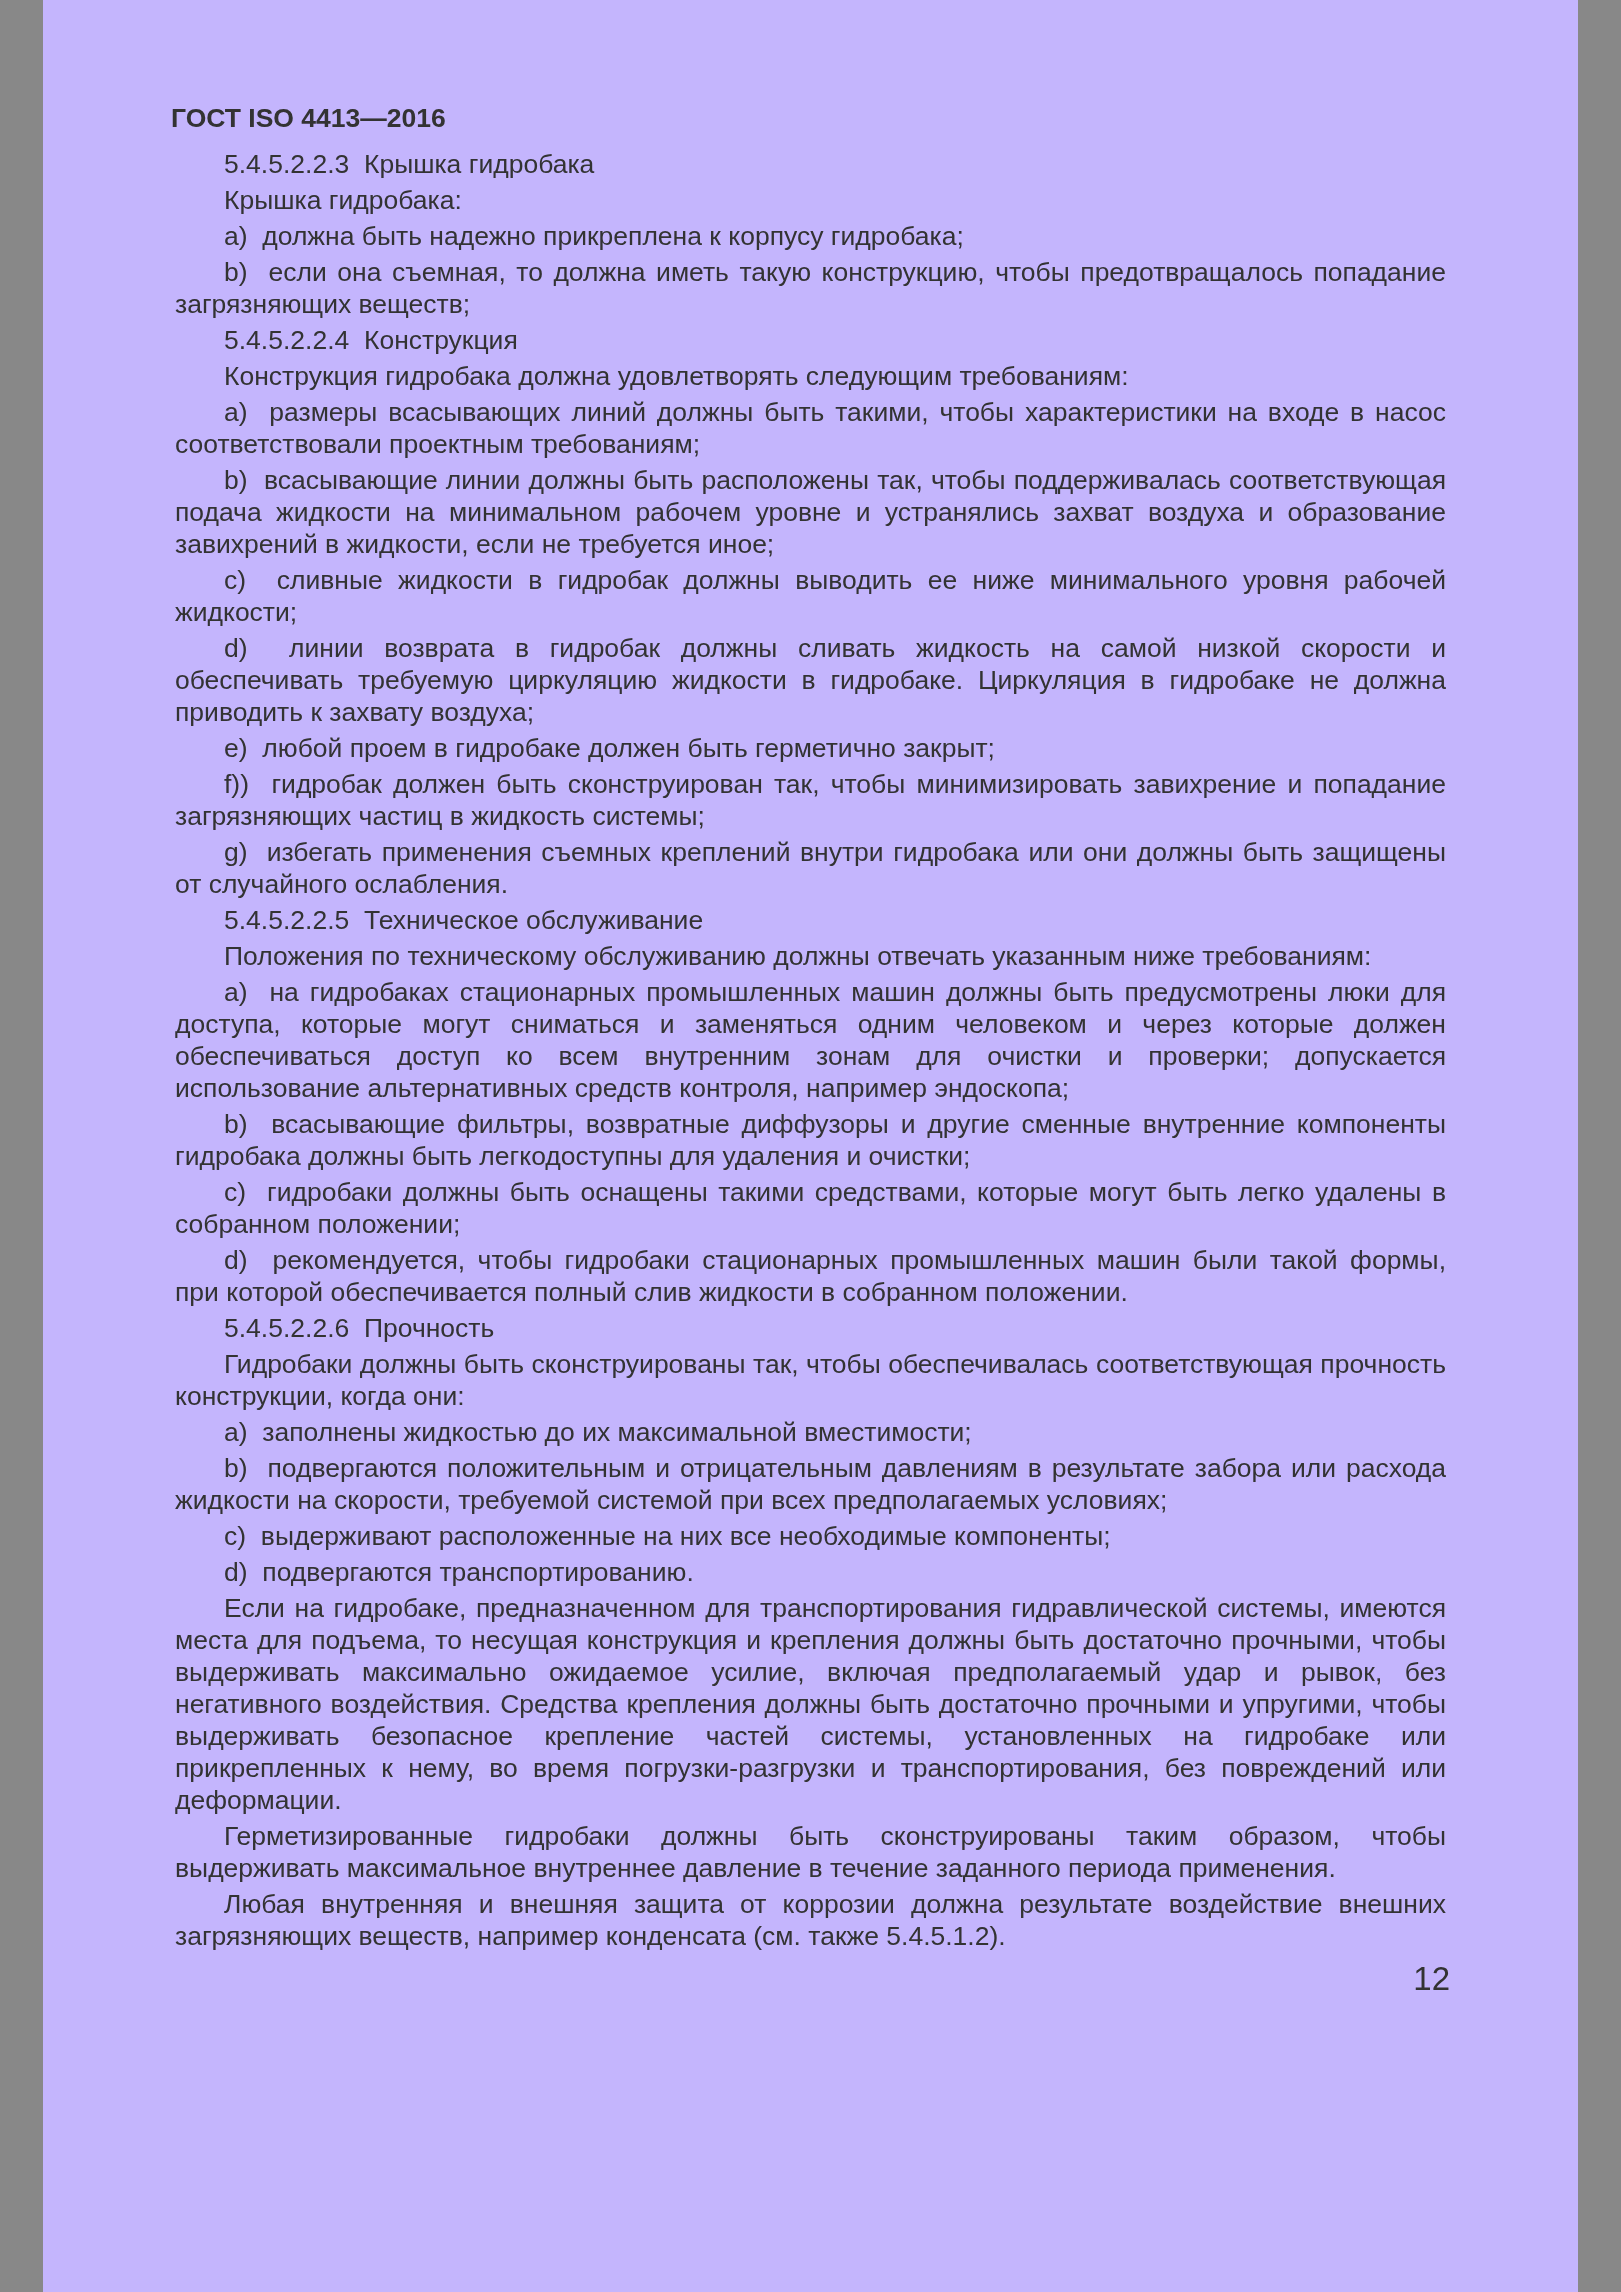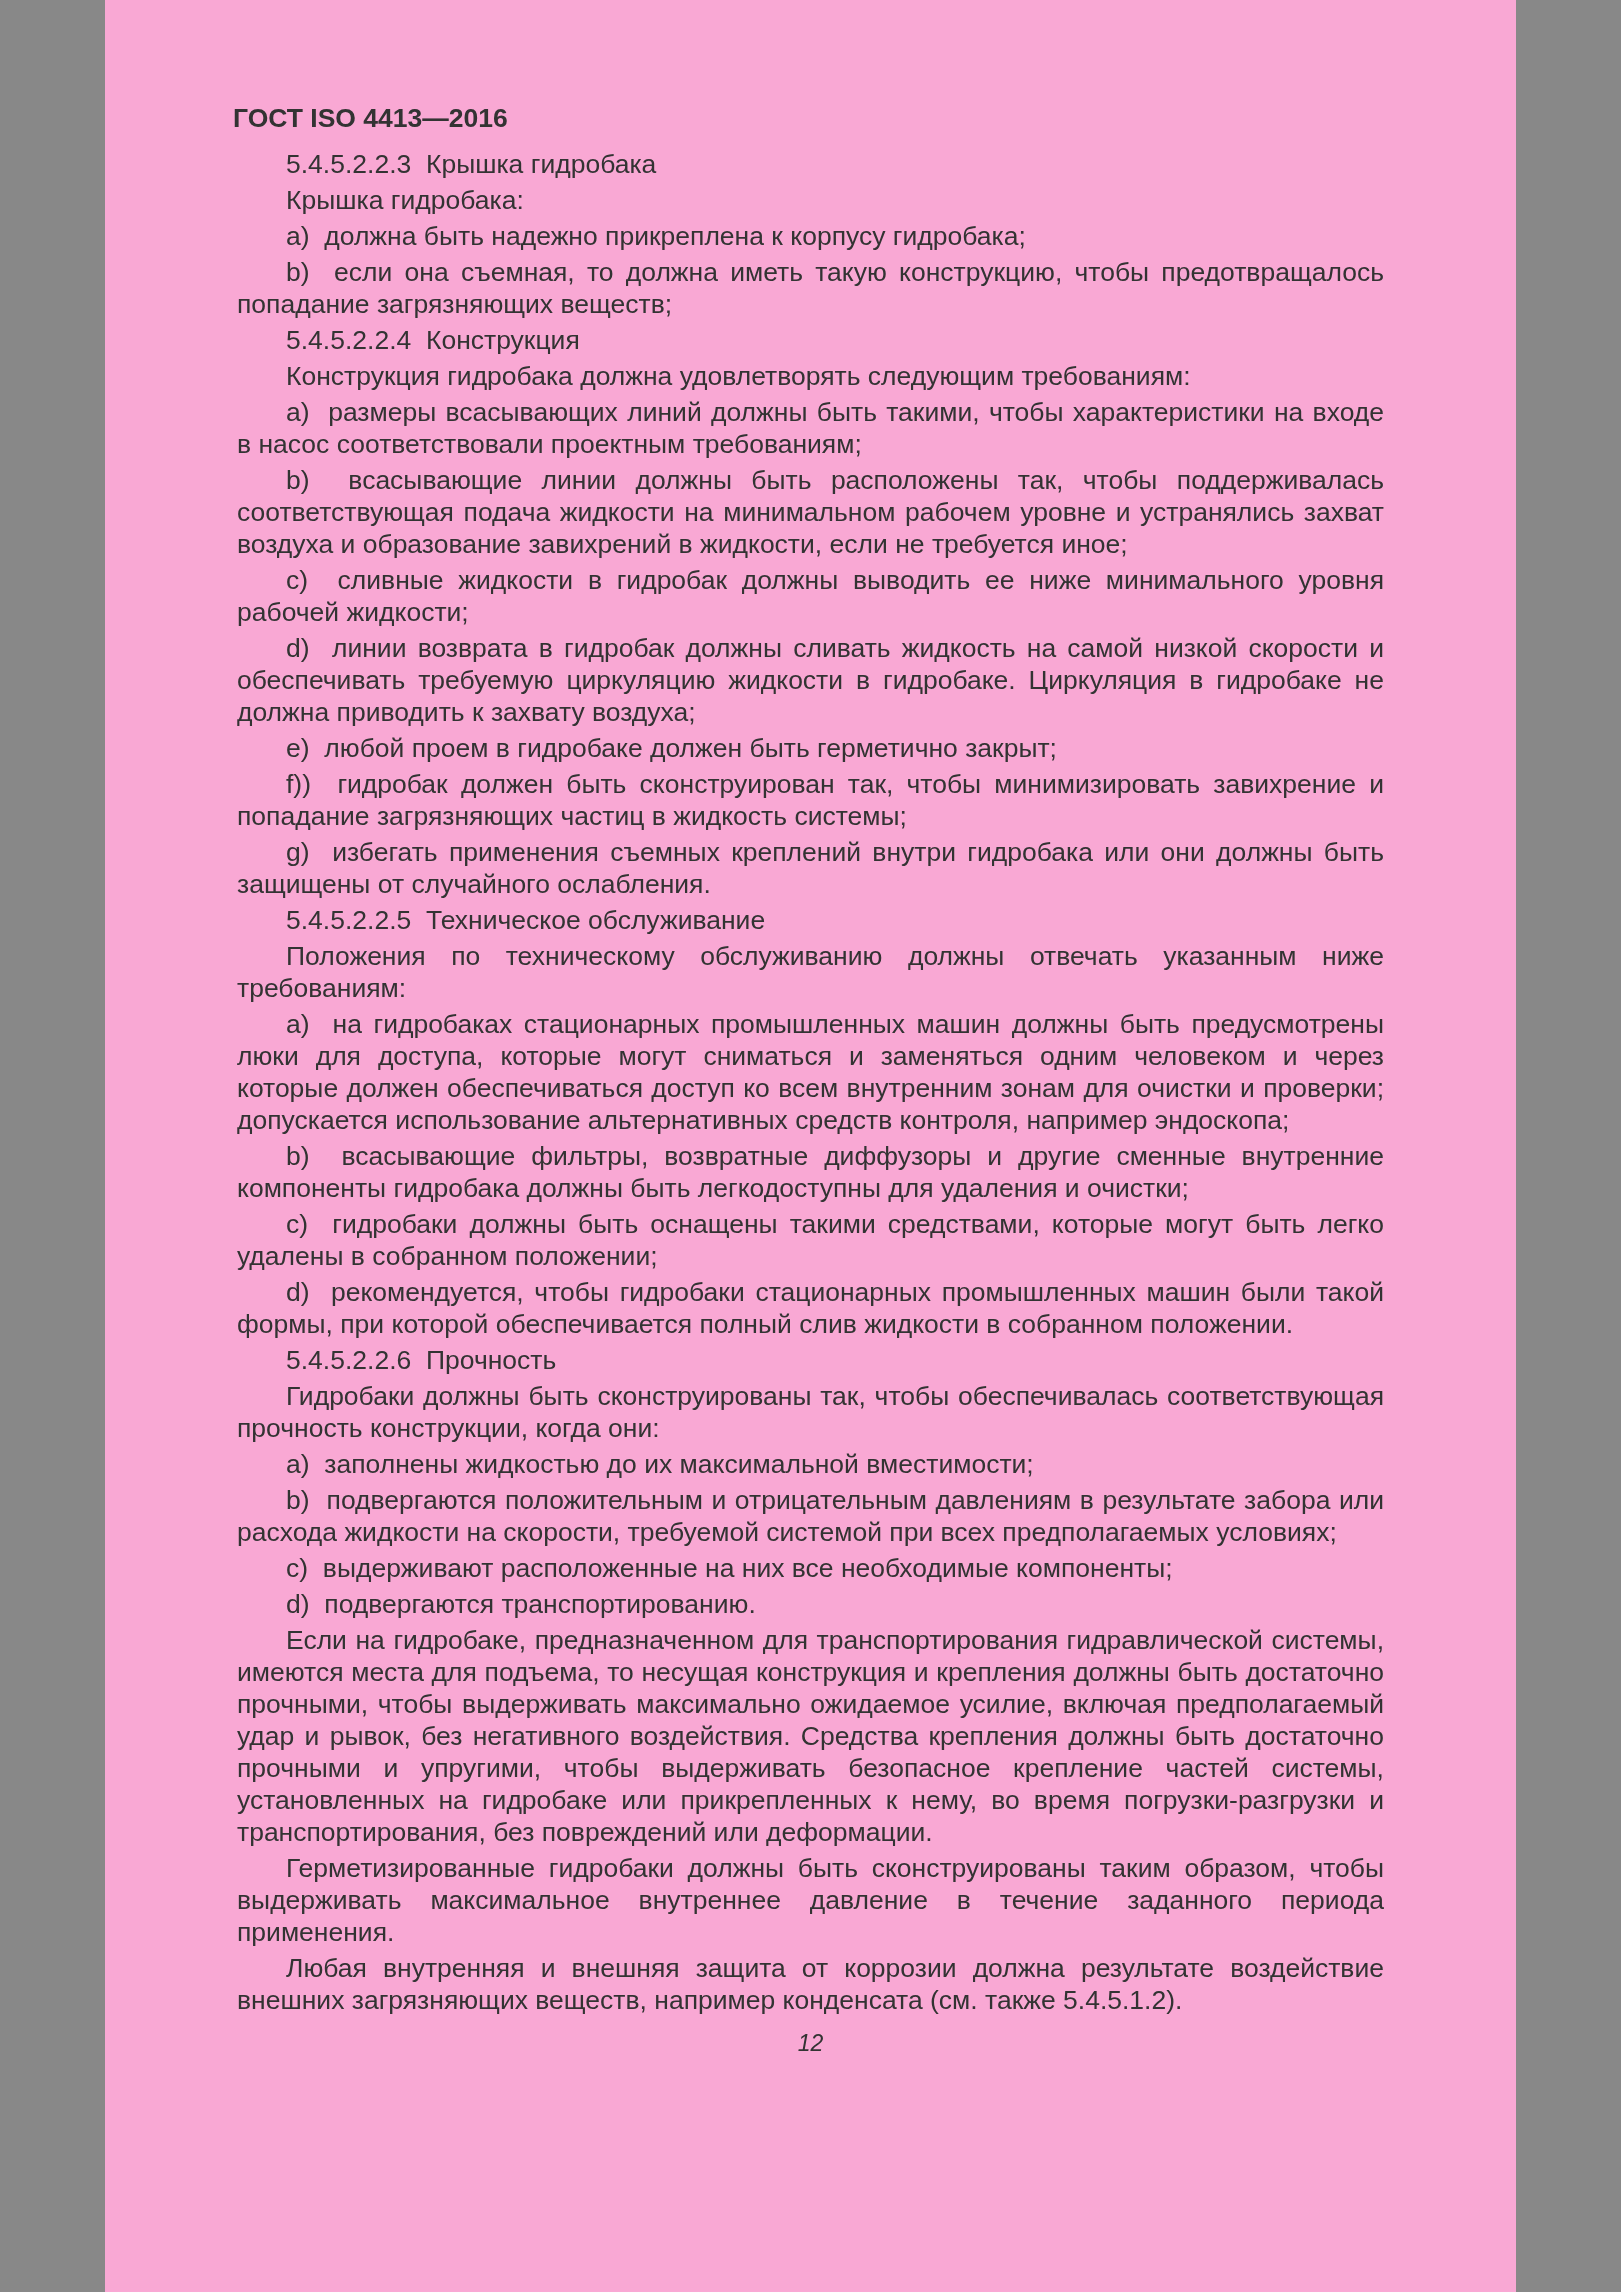--- a/index.html
+++ b/index.html
@@ -2,24 +2,24 @@
 <html><head>
 <meta charset="utf-8">
 <style>
   html, body {
     margin: 0;
     padding: 0;
     background: #888;
   }
   .page {
     position: relative;
-    width: 1411px;
+    width: 1535px;
     height: 2293px;
     margin: 0 auto;
-    background: #f9a8d4;
+    background: #c4b5fd;
     box-sizing: border-box;
     padding: 102px 128px 0 128px;
     font-family: "Liberation Sans", sans-serif;
     color: #333333;
     overflow: hidden;
   }
   .doc-header {
     font-size: 26.5px;
     line-height: 32px;
     font-weight: bold;
@@ -30,25 +30,24 @@
     font-size: 26.5px;
     line-height: 32px;
     text-align: justify;
   }
   p.para {
     margin: 4px;
     padding: 0;
     text-indent: 49px;
   }
   .page-number {
-    font-size: 23px;
+    font-size: 33px;
     line-height: 32px;
     margin-top: 11.8px;
-    text-align: center;
-    font-style: italic;
+    text-align: right;
   }
 </style>
 </head>
 <body>
 
 <div class="page">
   <div class="doc-header">ГОСТ ISO 4413—2016</div>
 
   <div class="content">
       <p class="para para-heading">5.4.5.2.2.3&nbsp; Крышка гидробака</p>

